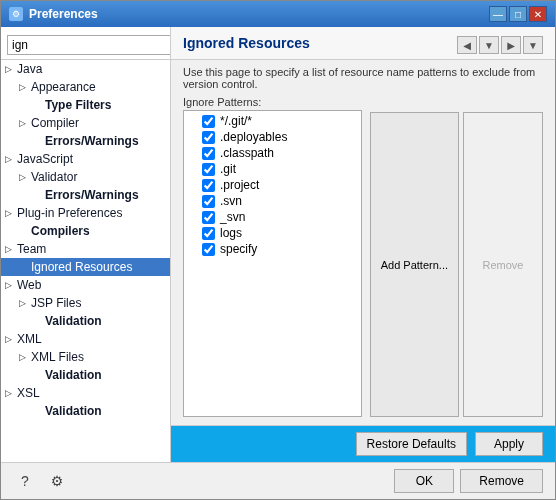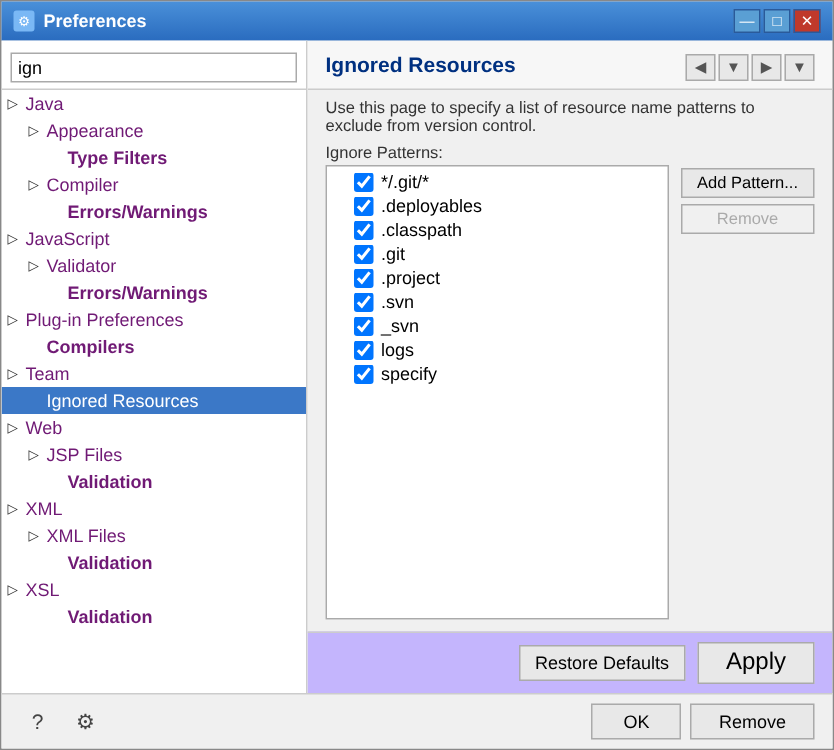--- a/index.html
+++ b/index.html
@@ -66,21 +66,21 @@
       align-items: center;
       justify-content: center;
     }
     .title-btn.close { background: #c0392b; }
     .content {
       display: flex;
       flex: 1;
       overflow: hidden;
     }
     .sidebar {
-      width: 204px;
+      width: 170px;
       background: white;
       border-right: 1px solid #ccc;
       overflow-y: auto;
       padding: 4px 0;
     }
     .search-bar {
       padding: 4px 6px;
       border-bottom: 1px solid #ccc;
       display: flex;
       align-items: center;
@@ -105,21 +105,21 @@
     }
     .tree-indent { display: inline-block; }
     .tree-arrow {
       display: inline-block;
       width: 12px;
       font-size: 9px;
       color: #333;
     }
     .tree-label {
       font-size: 12px;
-      color: #701a75;
+      color: #0f172a;
     }
     .tree-label.bold { font-weight: bold; }
     .tree-selected {
       background: #3b78c7 !important;
     }
     .tree-selected .tree-label { color: white !important; }
     .main-panel {
       flex: 1;
       display: flex;
       flex-direction: column;
@@ -183,42 +183,42 @@
       padding: 1px 6px;
       cursor: pointer;
       font-size: 12px;
     }
     .pattern-item input[type="checkbox"] {
       margin-right: 5px;
       cursor: pointer;
     }
     .patterns-buttons {
       display: flex;
-      flex-direction: column;
+      flex-direction: row;
       gap: 4px;
       padding-top: 2px;
     }
     .side-btn {
       padding: 3px 10px;
       font-size: 11px;
       background: #e8e8e8;
       border: 1px solid #aaa;
       cursor: pointer;
       min-width: 80px;
       text-align: center;
     }
     .side-btn:disabled { color: #aaa; cursor: default; background: #f0f0f0; }
     .bottom-bar {
       border-top: 1px solid #ccc;
       padding: 6px 12px;
       display: flex;
       align-items: center;
       justify-content: flex-end;
       gap: 8px;
-      background: #c4b5fd;
+      background: #0ea5e9;
     }
     .footer {
       border-top: 1px solid #ccc;
       padding: 6px 12px;
       display: flex;
       align-items: center;
       justify-content: space-between;
       background: #f0f0f0;
     }
     .footer-left {
@@ -257,21 +257,21 @@
     .restore-defaults-btn {
       padding: 4px 10px;
       font-size: 12px;
       background: #e8e8e8;
       border: 1px solid #aaa;
       cursor: pointer;
       text-align: center;
     }
     .apply-btn {
       padding: 4px 18px;
-      font-size: 16px;
+      font-size: 12px;
       background: #e8e8e8;
       border: 1px solid #aaa;
       cursor: pointer;
       min-width: 60px;
       text-align: center;
     }
   </style>
 </head>
 <body>
 

